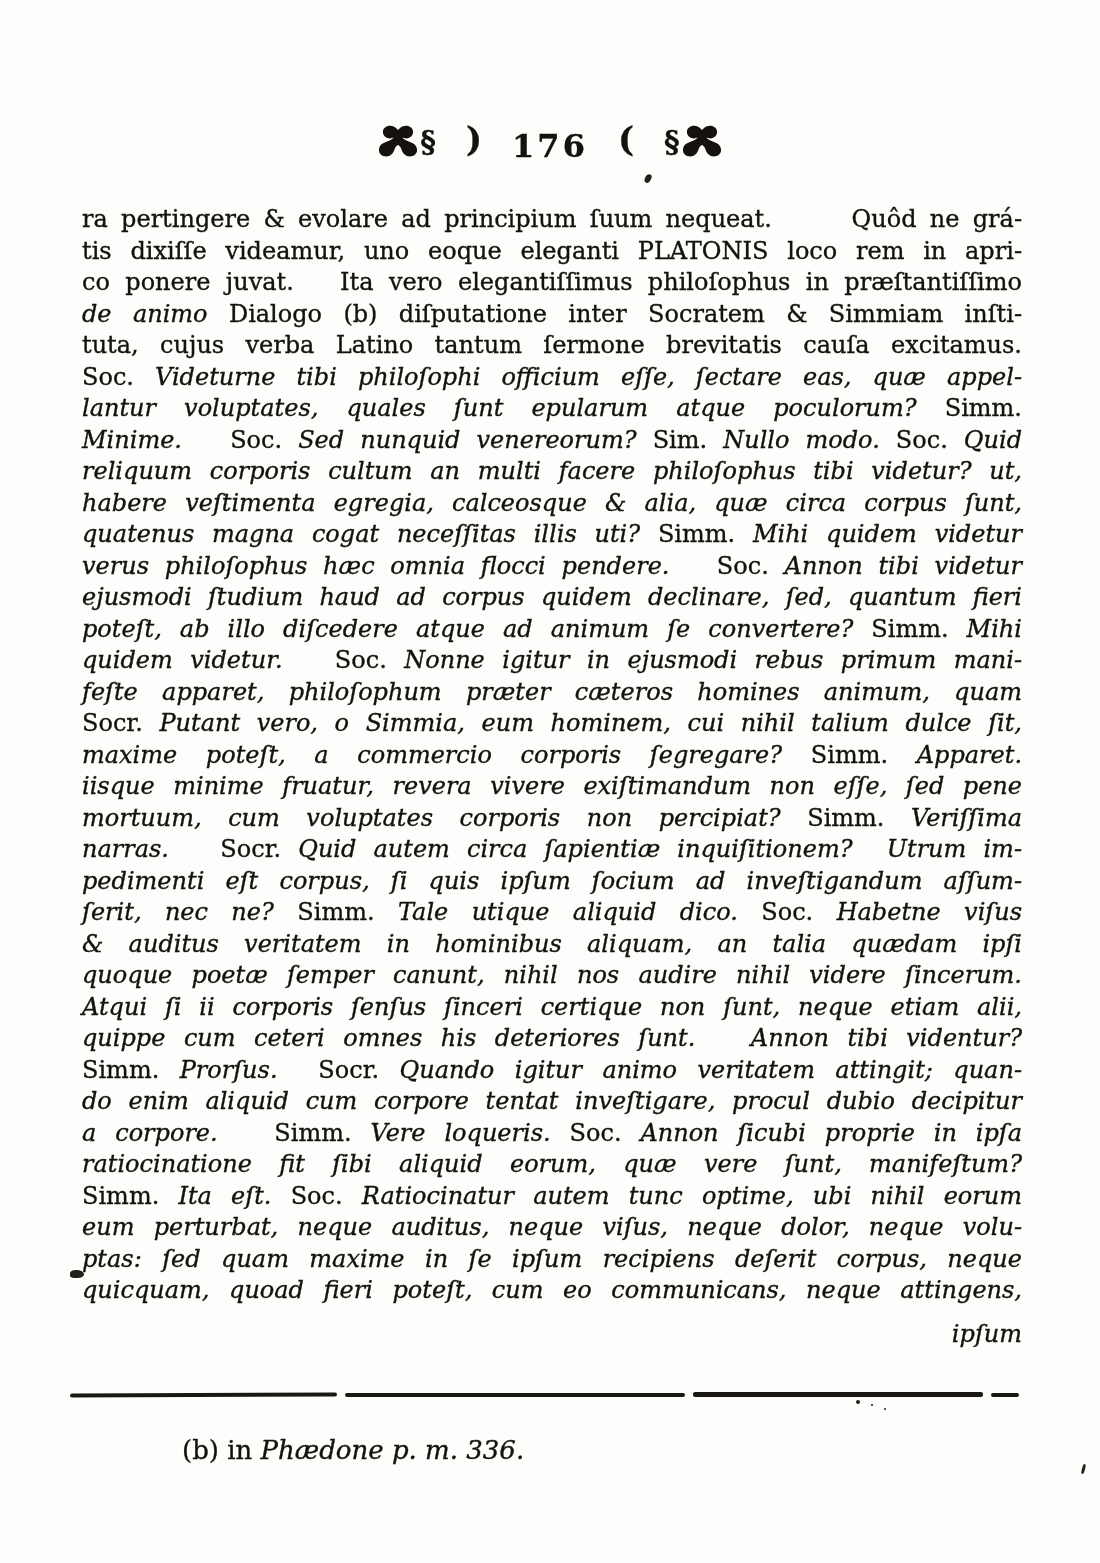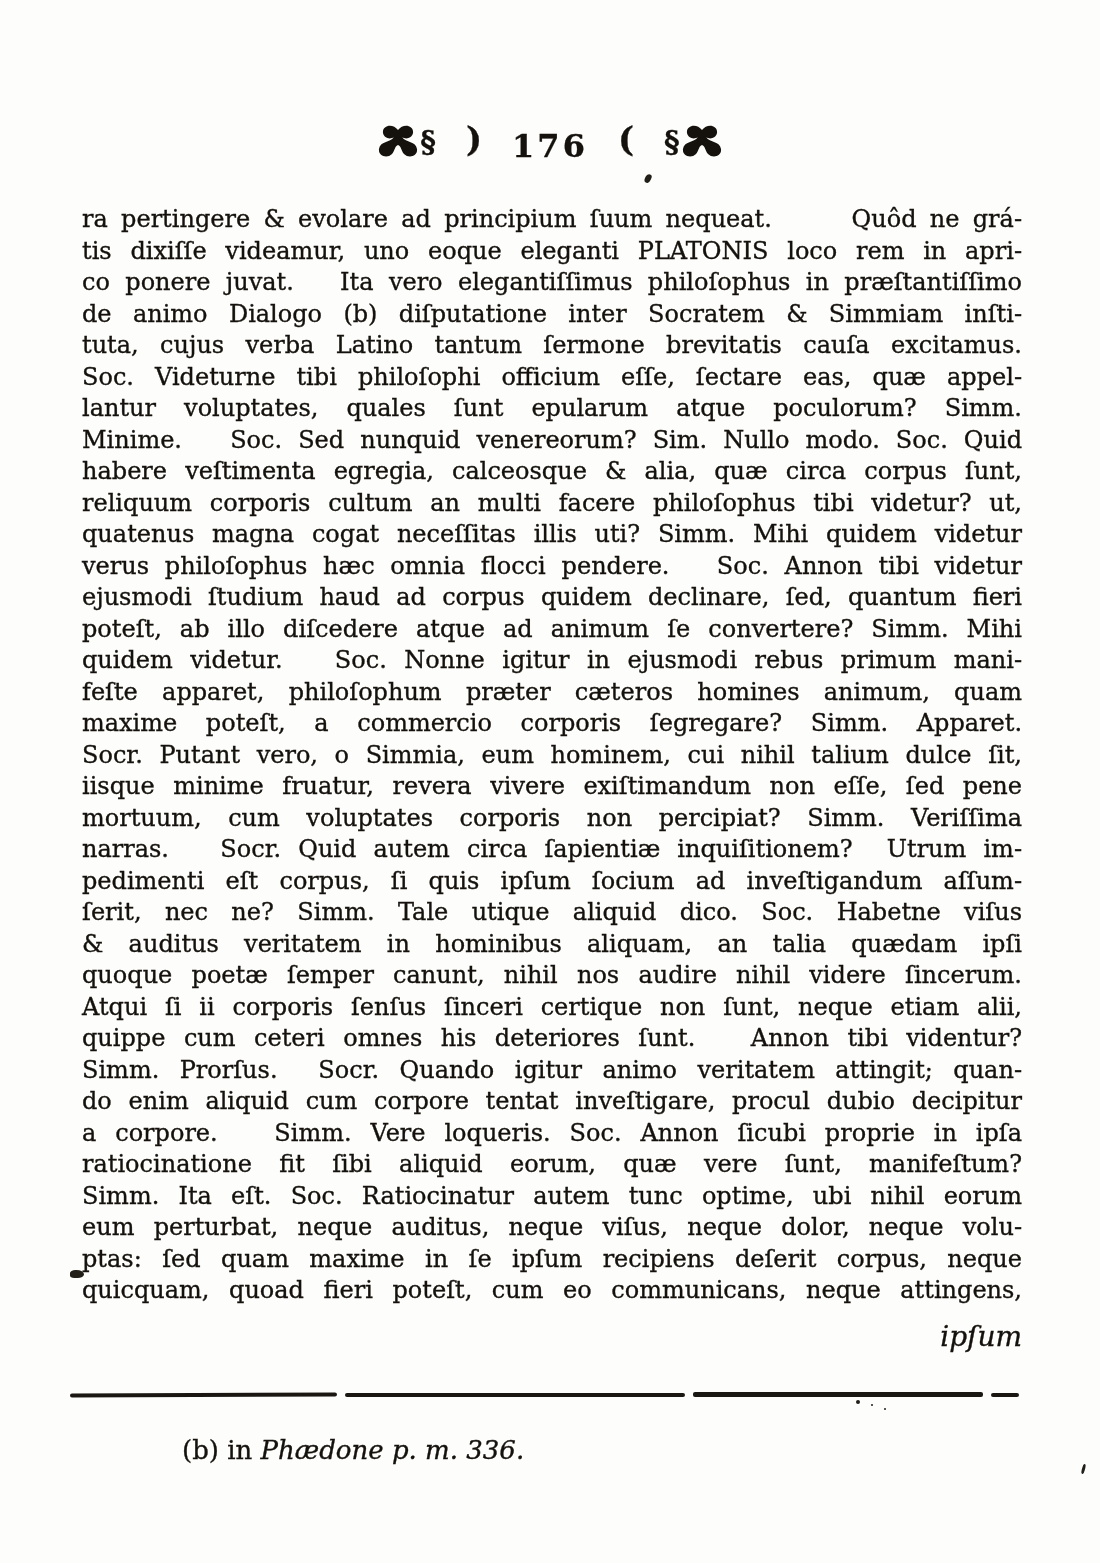--- a/index.html
+++ b/index.html
@@ -30,26 +30,26 @@
     font-size:24px;line-height:31.5px;
     -webkit-text-stroke:0.35px #15120e;
   }
   .line{
     text-align:justify;
     text-align-last:justify;
     text-justify:inter-word;
     height:31.5px;
     white-space:nowrap;
   }
-  .line .it{}
+  .line .it{font-style:italic;}
   .line .rm{font-style:normal;}
   
   .catchword{
     position:absolute;right:78px;top:1320px;
-    font-size:28px;font-style:italic;
+    font-size:24px;font-style:italic;
     -webkit-text-stroke:0.35px #15120e;
   }
   
   .rule{
     position:absolute;left:70px;top:1392px;width:952px;
     display:flex;gap:8px;align-items:center;
   }
   .rule span{height:4px;background:#1a1713;border-radius:2px;display:block;}
   .rule span:nth-child(1){width:267px;transform:rotate(-0.25deg);}
   .rule span:nth-child(2){width:340px;}
@@ -96,30 +96,30 @@
 
   <main class="textblock">
       <div class="line"><span class="rm">ra pertingere &amp; evolare ad principium ſuum nequeat.&nbsp;&nbsp;&nbsp;&nbsp;&nbsp; Quôd ne grá-</span></div>
       <div class="line"><span class="rm">tis dixiſſe videamur, uno eoque eleganti PLATONIS loco rem in apri-</span></div>
       <div class="line"><span class="rm">co ponere juvat.&nbsp;&nbsp; Ita vero elegantiſſimus philoſophus in præſtantiſſimo</span></div>
       <div class="line"><span class="it">de animo </span><span class="rm">Dialogo (b) diſputatione inter Socratem &amp; Simmiam inſti-</span></div>
       <div class="line"><span class="rm">tuta, cujus verba Latino tantum ſermone brevitatis cauſa excitamus.</span></div>
       <div class="line"><span class="rm">Soc. </span><span class="it">Videturne tibi philoſophi officium eſſe, ſectare eas, quæ appel-</span></div>
       <div class="line"><span class="it">lantur voluptates, quales ſunt epularum atque poculorum? </span><span class="rm">Simm.</span></div>
       <div class="line"><span class="it">Minime.&nbsp;&nbsp; </span><span class="rm">Soc. </span><span class="it">Sed nunquid venereorum? </span><span class="rm">Sim. </span><span class="it">Nullo modo. </span><span class="rm">Soc. </span><span class="it">Quid</span></div>
+      <div class="line"><span class="it">reliquum corporis cultum an multi facere philoſophus tibi videtur? ut,</span></div>
       <div class="line"><span class="it">habere veſtimenta egregia, calceosque &amp; alia, quæ circa corpus ſunt,</span></div>
-      <div class="line"><span class="it">reliquum corporis cultum an multi facere philoſophus tibi videtur? ut,</span></div>
       <div class="line"><span class="it">quatenus magna cogat neceſſitas illis uti? </span><span class="rm">Simm. </span><span class="it">Mihi quidem videtur</span></div>
       <div class="line"><span class="it">verus philoſophus hæc omnia flocci pendere.&nbsp;&nbsp; </span><span class="rm">Soc. </span><span class="it">Annon tibi videtur</span></div>
       <div class="line"><span class="it">ejusmodi ſtudium haud ad corpus quidem declinare, ſed, quantum fieri</span></div>
       <div class="line"><span class="it">poteſt, ab illo diſcedere atque ad animum ſe convertere? </span><span class="rm">Simm. </span><span class="it">Mihi</span></div>
       <div class="line"><span class="it">quidem videtur.&nbsp;&nbsp; </span><span class="rm">Soc. </span><span class="it">Nonne igitur in ejusmodi rebus primum mani-</span></div>
       <div class="line"><span class="it">feſte apparet, philoſophum præter cæteros homines animum, quam</span></div>
+      <div class="line"><span class="rm">Socr. </span><span class="it">Putant vero, o Simmia, eum hominem, cui nihil talium dulce ſit,</span></div>
       <div class="line"><span class="it">maxime poteſt, a commercio corporis ſegregare? </span><span class="rm">Simm. </span><span class="it">Apparet.</span></div>
-      <div class="line"><span class="rm">Socr. </span><span class="it">Putant vero, o Simmia, eum hominem, cui nihil talium dulce ſit,</span></div>
       <div class="line"><span class="it">iisque minime fruatur, revera vivere exiſtimandum non eſſe, ſed pene</span></div>
       <div class="line"><span class="it">mortuum, cum voluptates corporis non percipiat? </span><span class="rm">Simm. </span><span class="it">Veriſſima</span></div>
       <div class="line"><span class="it">narras.&nbsp;&nbsp; </span><span class="rm">Socr. </span><span class="it">Quid autem circa ſapientiæ inquiſitionem?&nbsp; Utrum im-</span></div>
       <div class="line"><span class="it">pedimenti eſt corpus, ſi quis ipſum ſocium ad inveſtigandum aſſum-</span></div>
       <div class="line"><span class="it">ſerit, nec ne? </span><span class="rm">Simm. </span><span class="it">Tale utique aliquid dico. </span><span class="rm">Soc. </span><span class="it">Habetne viſus</span></div>
       <div class="line"><span class="it">&amp; auditus veritatem in hominibus aliquam, an talia quædam ipſi</span></div>
       <div class="line"><span class="it">quoque poetæ ſemper canunt, nihil nos audire nihil videre ſincerum.</span></div>
       <div class="line"><span class="it">Atqui ſi ii corporis ſenſus ſinceri certique non ſunt, neque etiam alii,</span></div>
       <div class="line"><span class="it">quippe cum ceteri omnes his deteriores ſunt.&nbsp;&nbsp; Annon tibi videntur?</span></div>
       <div class="line"><span class="rm">Simm. </span><span class="it">Prorſus.&nbsp; </span><span class="rm">Socr. </span><span class="it">Quando igitur animo veritatem attingit; quan-</span></div>

